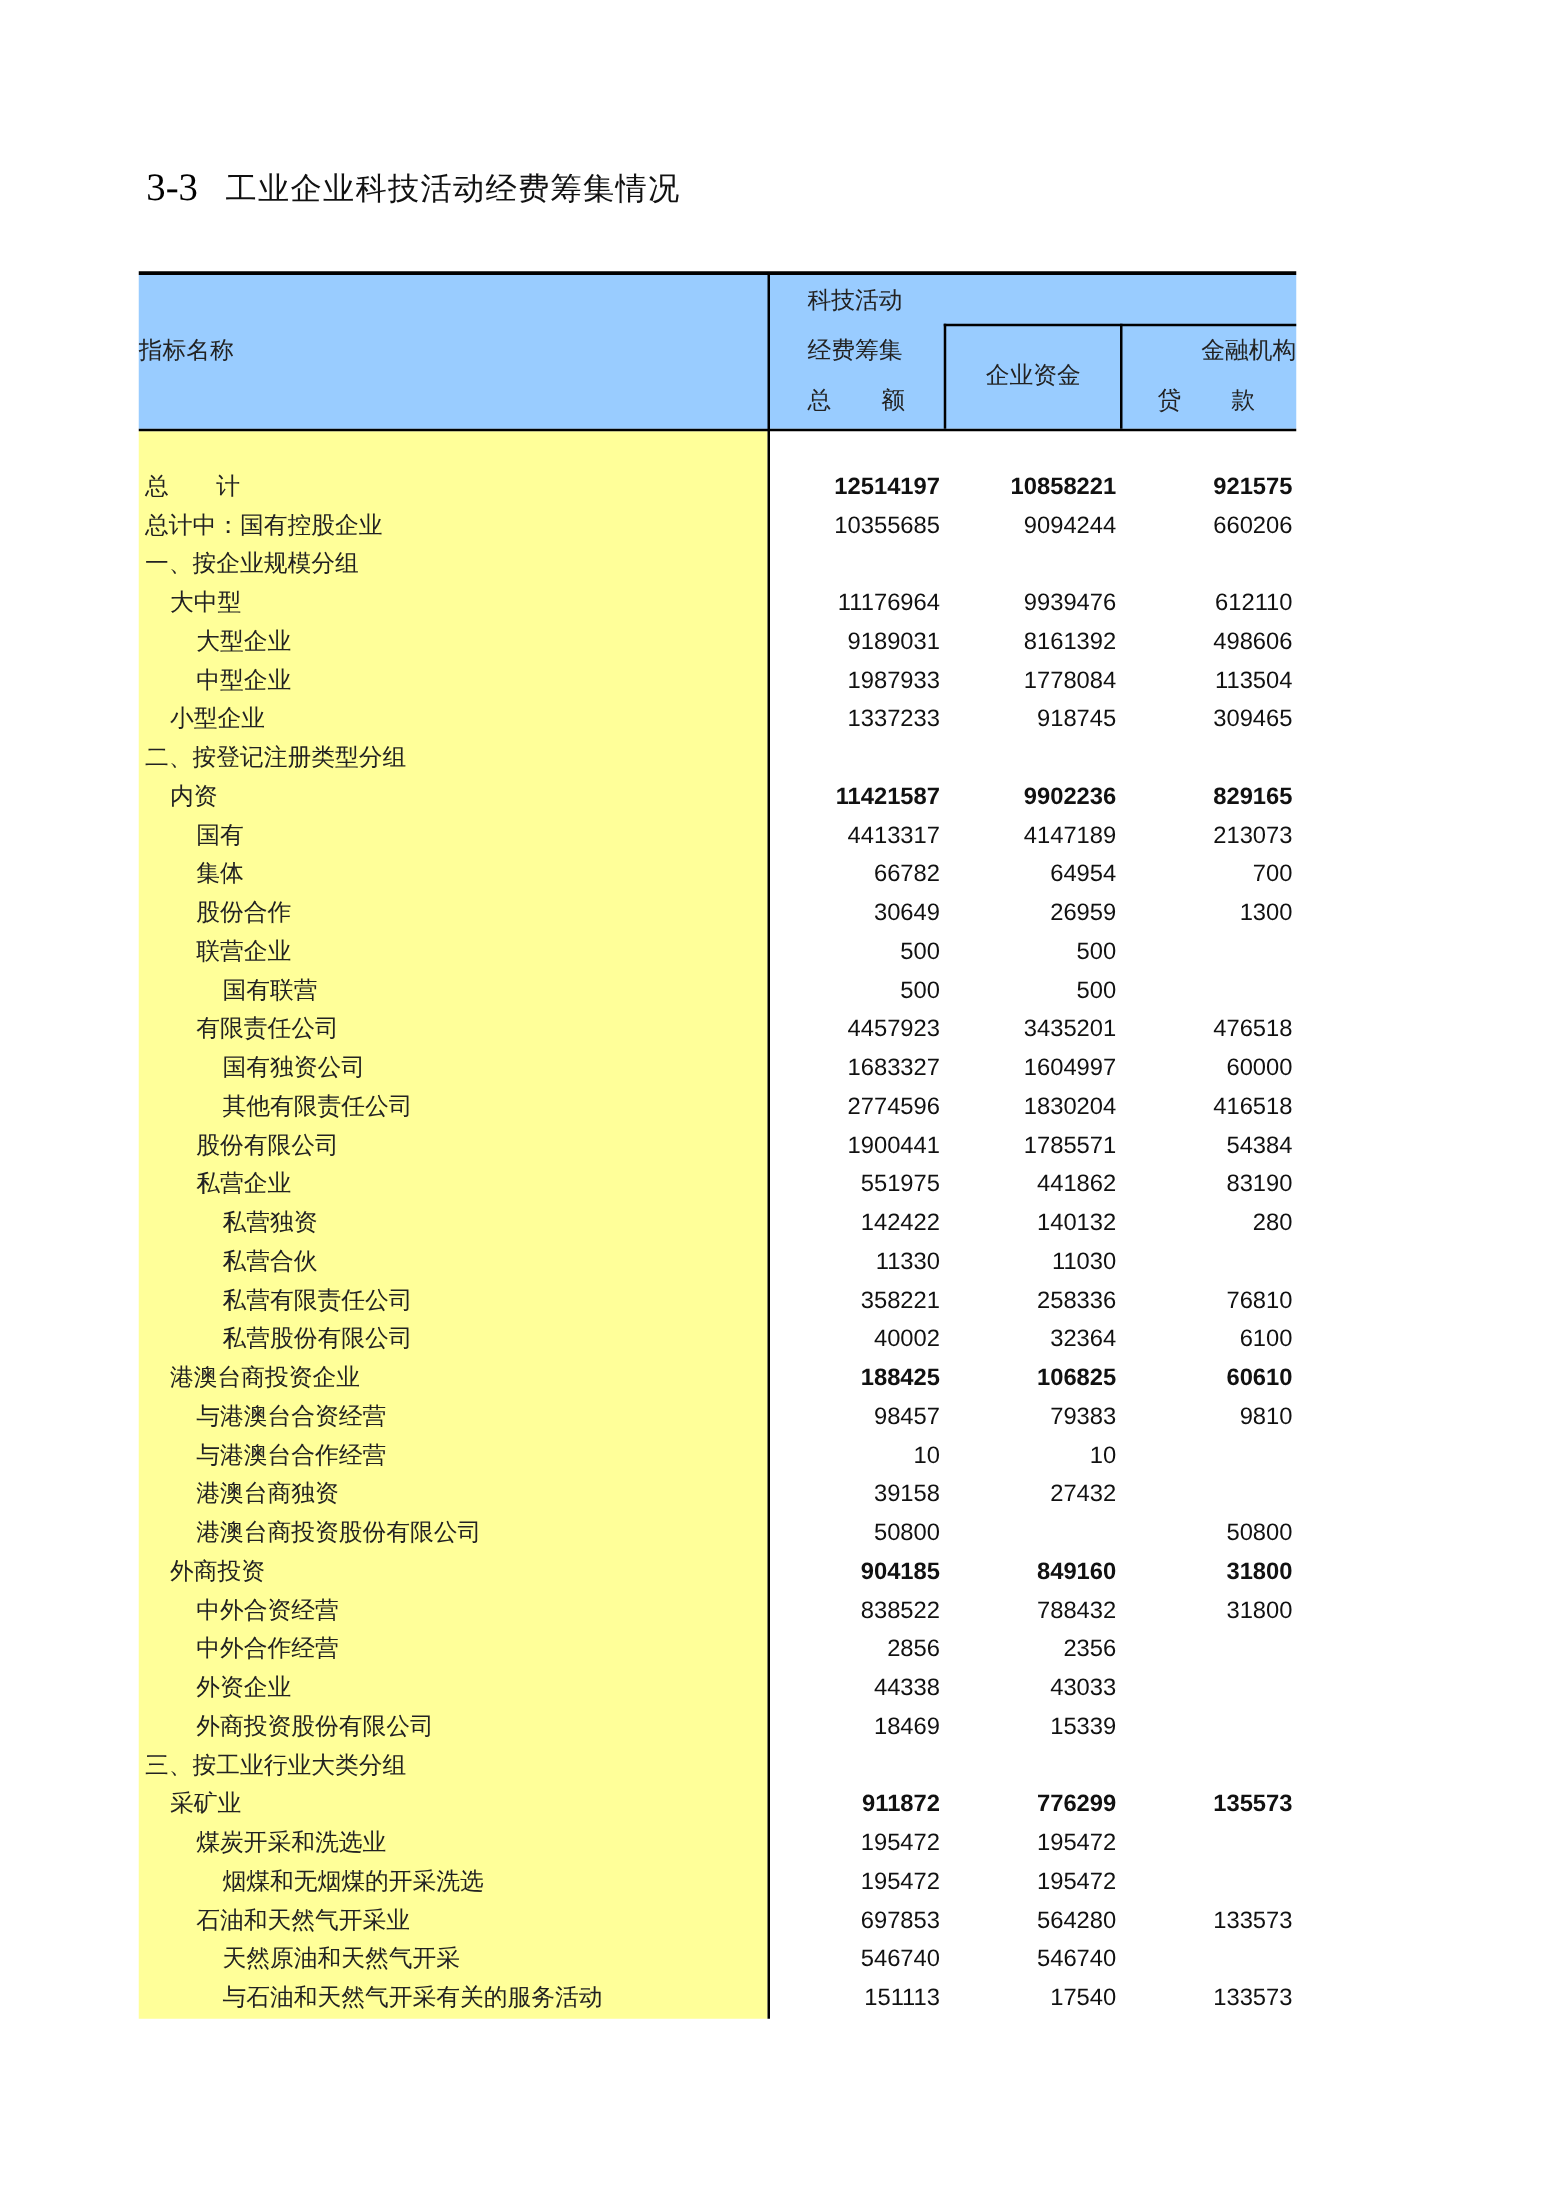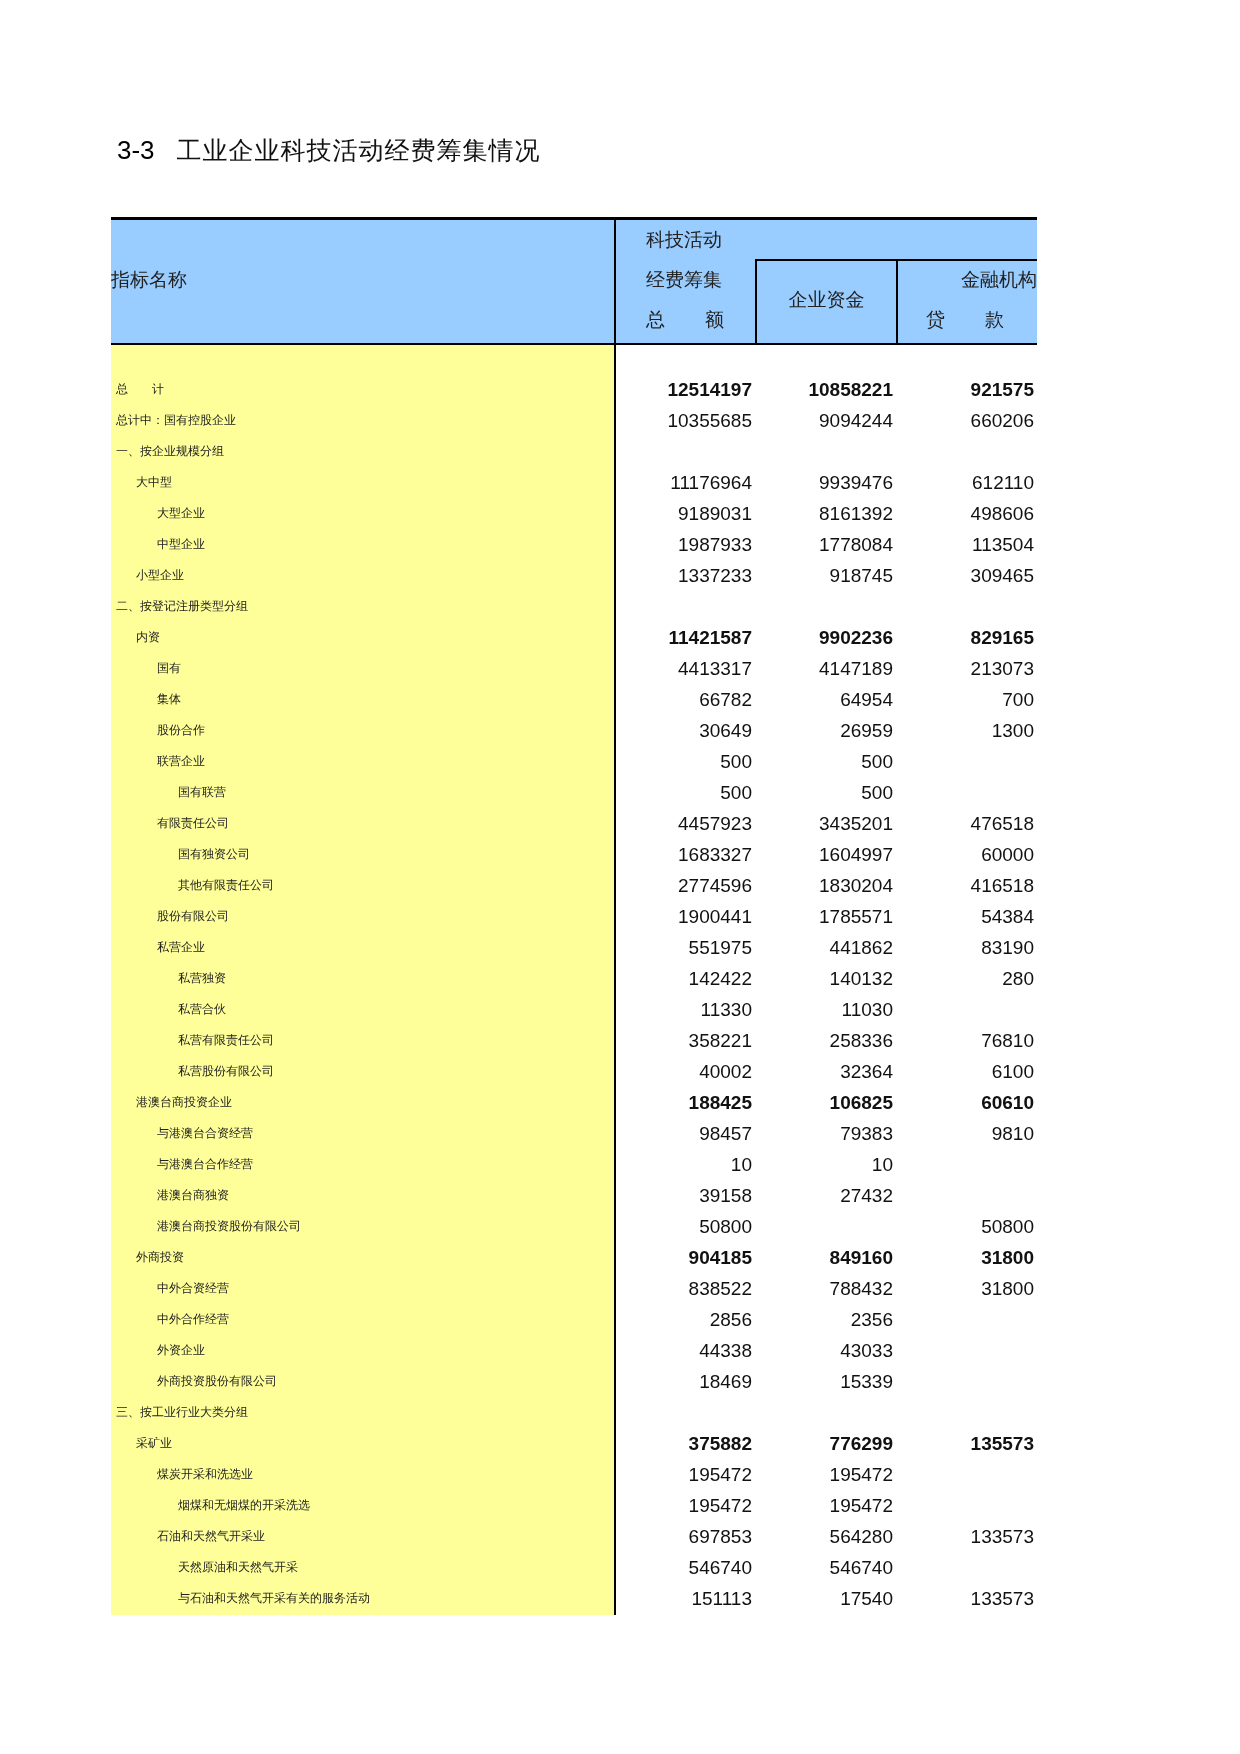--- a/index.html
+++ b/index.html
@@ -1,19 +1,19 @@
 <!DOCTYPE html>
 <html><head>
 <meta charset="utf-8">
 <style>
   html, body { margin:0; padding:0; background:#ffffff; }
   body { width:1240px; height:1754px; position:relative; overflow:hidden;
          font-family:"DejaVu Serif", serif; color:#000; }
   .title { position:absolute; left:117px; top:128px; height:44px; display:flex; align-items:center; }
-  .title .num { font-family:Liberation Sans, sans-serif; font-size:26px; margin-right:22px; }
+  .title .num { font-family:Liberation Serif, serif; font-size:31px; margin-right:22px; }
   .title .txt { font-family:"DejaVu Serif", serif; font-size:25px; color:#111; letter-spacing:1px; }
 
   .table { position:absolute; left:111px; top:217px; width:926px; }
   .topline { position:absolute; left:0; top:0; width:926px; height:3px; background:#000; }
   .header { position:absolute; left:0; top:3px; width:926px; height:123px; background:#99CCFF; }
   .hdr-bottom { position:absolute; left:0; top:126px; width:926px; height:2px; background:#000; }
   .vline-main { position:absolute; left:503px; top:3px; width:2px; height:1395px; background:#000; }
   .vline-sub1 { position:absolute; left:644px; top:42px; width:2px; height:84px; background:#000; }
   .vline-sub2 { position:absolute; left:785px; top:42px; width:2px; height:84px; background:#000; }
   .hline-sub { position:absolute; left:644px; top:42px; width:282px; height:2px; background:#000; }
@@ -24,21 +24,21 @@
   .h-total2 { left:535px; top:50px; }
   .h-total3 { left:535px; top:90px; word-spacing:34px; }
   .h-corp { left:646px; width:139px; top:70px; text-align:center; }
   .h-loan1 { left:787px; width:139px; top:50px; text-align:right; }
   .h-loan2 { left:815px; top:90px; word-spacing:34px; }
 
   .yellow { position:absolute; left:0; top:128px; width:503px; height:1270px; background:#FFFF99; }
 
   .rows { position:absolute; left:0; top:157px; width:926px; }
   .row { position:relative; height:31px; width:926px; }
-  .row .label { position:absolute; left:5px; top:0; height:31px; line-height:31px; font-size:12px; color:#222; white-space:nowrap; }
+  .row .label { position:absolute; left:5px; top:0; height:31px; line-height:31px; font-size:19px; color:#222; white-space:nowrap; }
   .row .label.i1 { left:25px; }
   .row .label.i2 { left:46px; }
   .row .label.i3 { left:67px; }
   .row .v { position:absolute; top:0; height:31px; line-height:31px; text-align:right;
             font-family:"Liberation Sans", sans-serif; font-size:19px; color:#111; width:130px; }
   .row .v1 { left:511px; }
   .row .v2 { left:652px; }
   .row .v3 { left:793px; }
   .row.bold .v { font-weight:bold; }
 </style>
@@ -268,21 +268,21 @@
         <div class="v v3"></div>
       </div>
       <div class="row">
         <div class="label">三、按工业行业大类分组</div>
         <div class="v v1"></div>
         <div class="v v2"></div>
         <div class="v v3"></div>
       </div>
       <div class="row bold">
         <div class="label i1">采矿业</div>
-        <div class="v v1">375882</div>
+        <div class="v v1">911872</div>
         <div class="v v2">776299</div>
         <div class="v v3">135573</div>
       </div>
       <div class="row">
         <div class="label i2">煤炭开采和洗选业</div>
         <div class="v v1">195472</div>
         <div class="v v2">195472</div>
         <div class="v v3"></div>
       </div>
       <div class="row">

